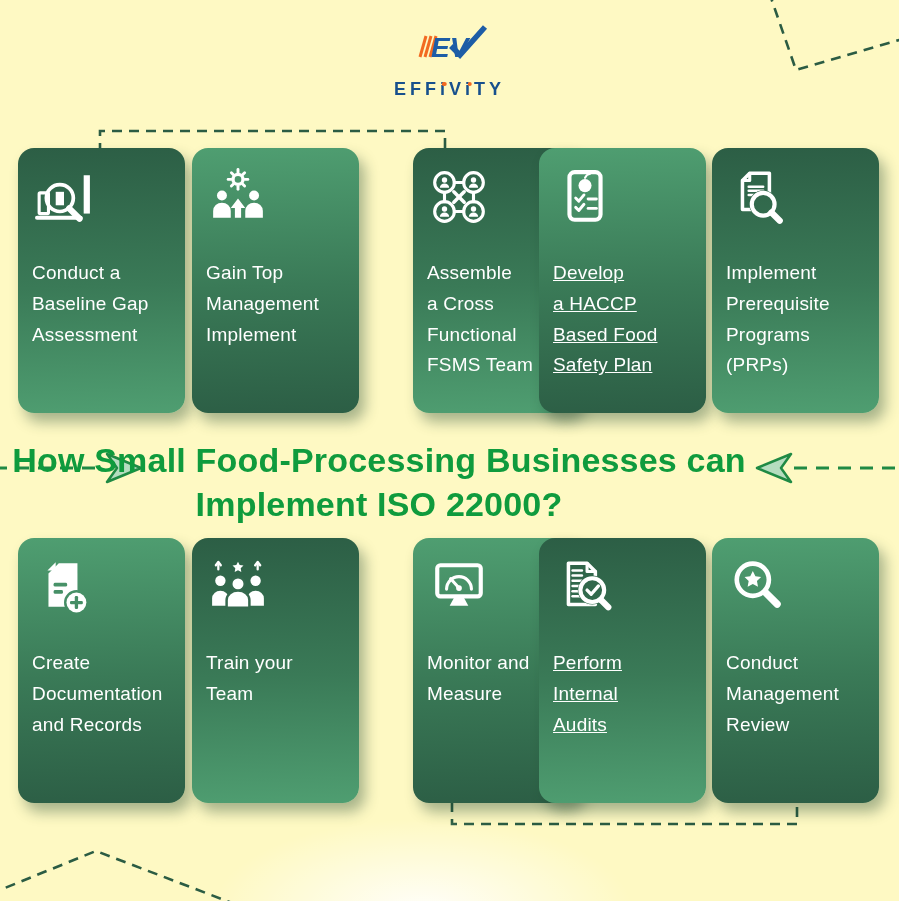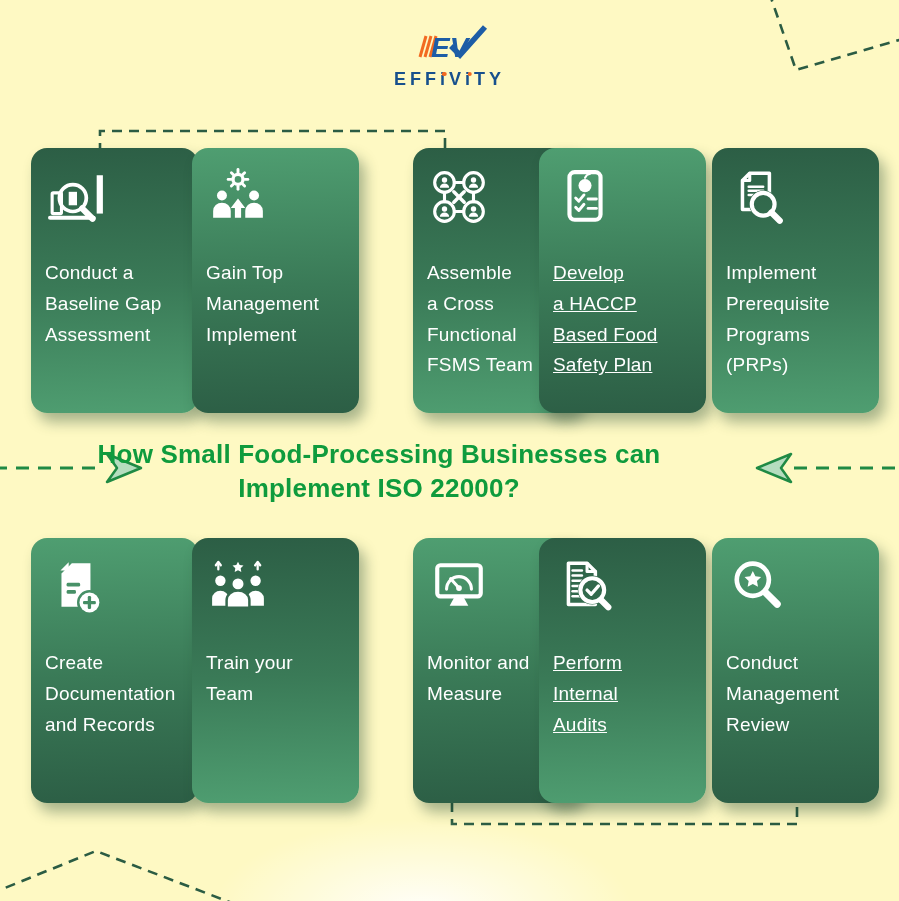--- a/index.html
+++ b/index.html
@@ -9,46 +9,46 @@
     font-family:"Liberation Sans", sans-serif;
   }
   .stage::after {
     content:""; position:absolute; inset:0; pointer-events:none;
     background:radial-gradient(ellipse 300px 130px at 47% 101%, rgba(255,255,255,.9), rgba(255,255,255,0) 70%);
   }
   .decor { position:absolute; top:0; left:0; z-index:0; }
 
   
   .logo { position:absolute; top:24px; left:50%; transform:translateX(-50%); text-align:center; z-index:2; width:240px; }
-  .brand { font-size:18px; font-weight:bold; color:#17508d; letter-spacing:4px; margin-top:1px; }
+  .brand { font-size:18px; font-weight:bold; color:#17508d; letter-spacing:4px; margin-top:11px; }
   .brand span { display:inline-block; }
   .brand .brand-i { position:relative; }
   .brand .brand-i::after {
     content:""; position:absolute; top:2.5px; left:50%; transform:translateX(-50%);
     width:4.5px; height:4.5px; border-radius:50%; background:#f26a21;
   }
 
   
   .title {
     position:absolute; top:438px; left:0; width:758px; z-index:2;
-    text-align:center; font-size:26px; font-weight:bold; color:#0f9b3d;
+    text-align:center; font-size:34px; font-weight:bold; color:#0f9b3d;
     line-height:1.3; white-space:pre-line; letter-spacing:.2px;
   }
 
   
   .card {
     position:absolute; width:167px; height:265px; border-radius:16px;
     padding:20px 14px; box-sizing:border-box; z-index:1; color:#fff;
     box-shadow:6px 9px 14px rgba(27,66,45,.38);
   }
   .grad-dl { background:linear-gradient(178deg,#2c5e45 0%, #3a7a57 52%, #4f9e71 100%); }
   .grad-ld { background:linear-gradient(178deg,#4f9e71 0%, #3a7a57 52%, #2c5e45 100%); }
   .row1 { top:148px; }
   .row2 { top:538px;padding-left:14px; }
-  .c1 { left:31px; }  .c2 { left:192px; } .c3 { left:365px;margin-left:48px; } .c4 { left:539px;text-decoration:underline; } .c5 { left:712px; }
+  .c1 { left:18px; }  .c2 { left:192px; } .c3 { left:365px;margin-left:48px; } .c4 { left:539px;text-decoration:underline; } .c5 { left:712px; }
   .card .icon { height:70px; margin:0 0 0 3px; }
   .card .label {
     margin-top:20px; font-size:19px; line-height:1.62; white-space:pre-line; letter-spacing:.2px;
   }
 </style>
 </head>
 <body>
 
 <div class="stage">
 

